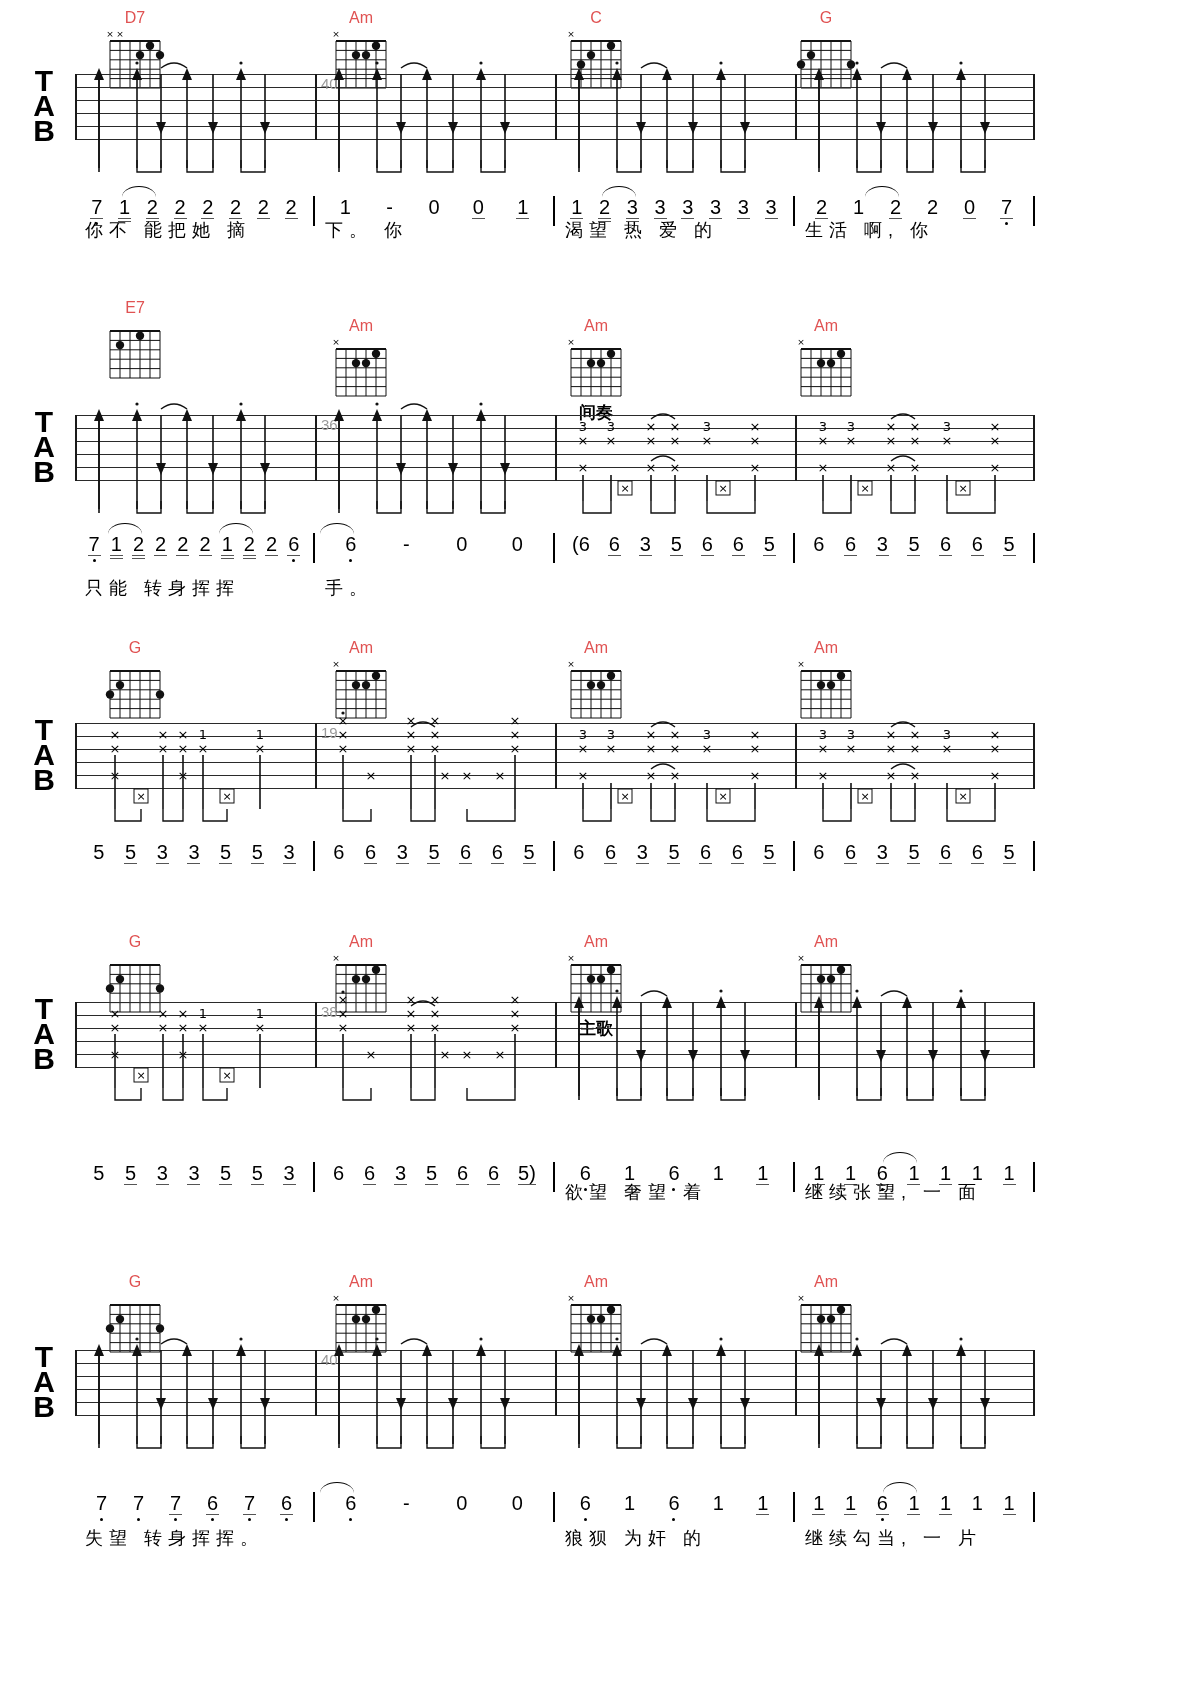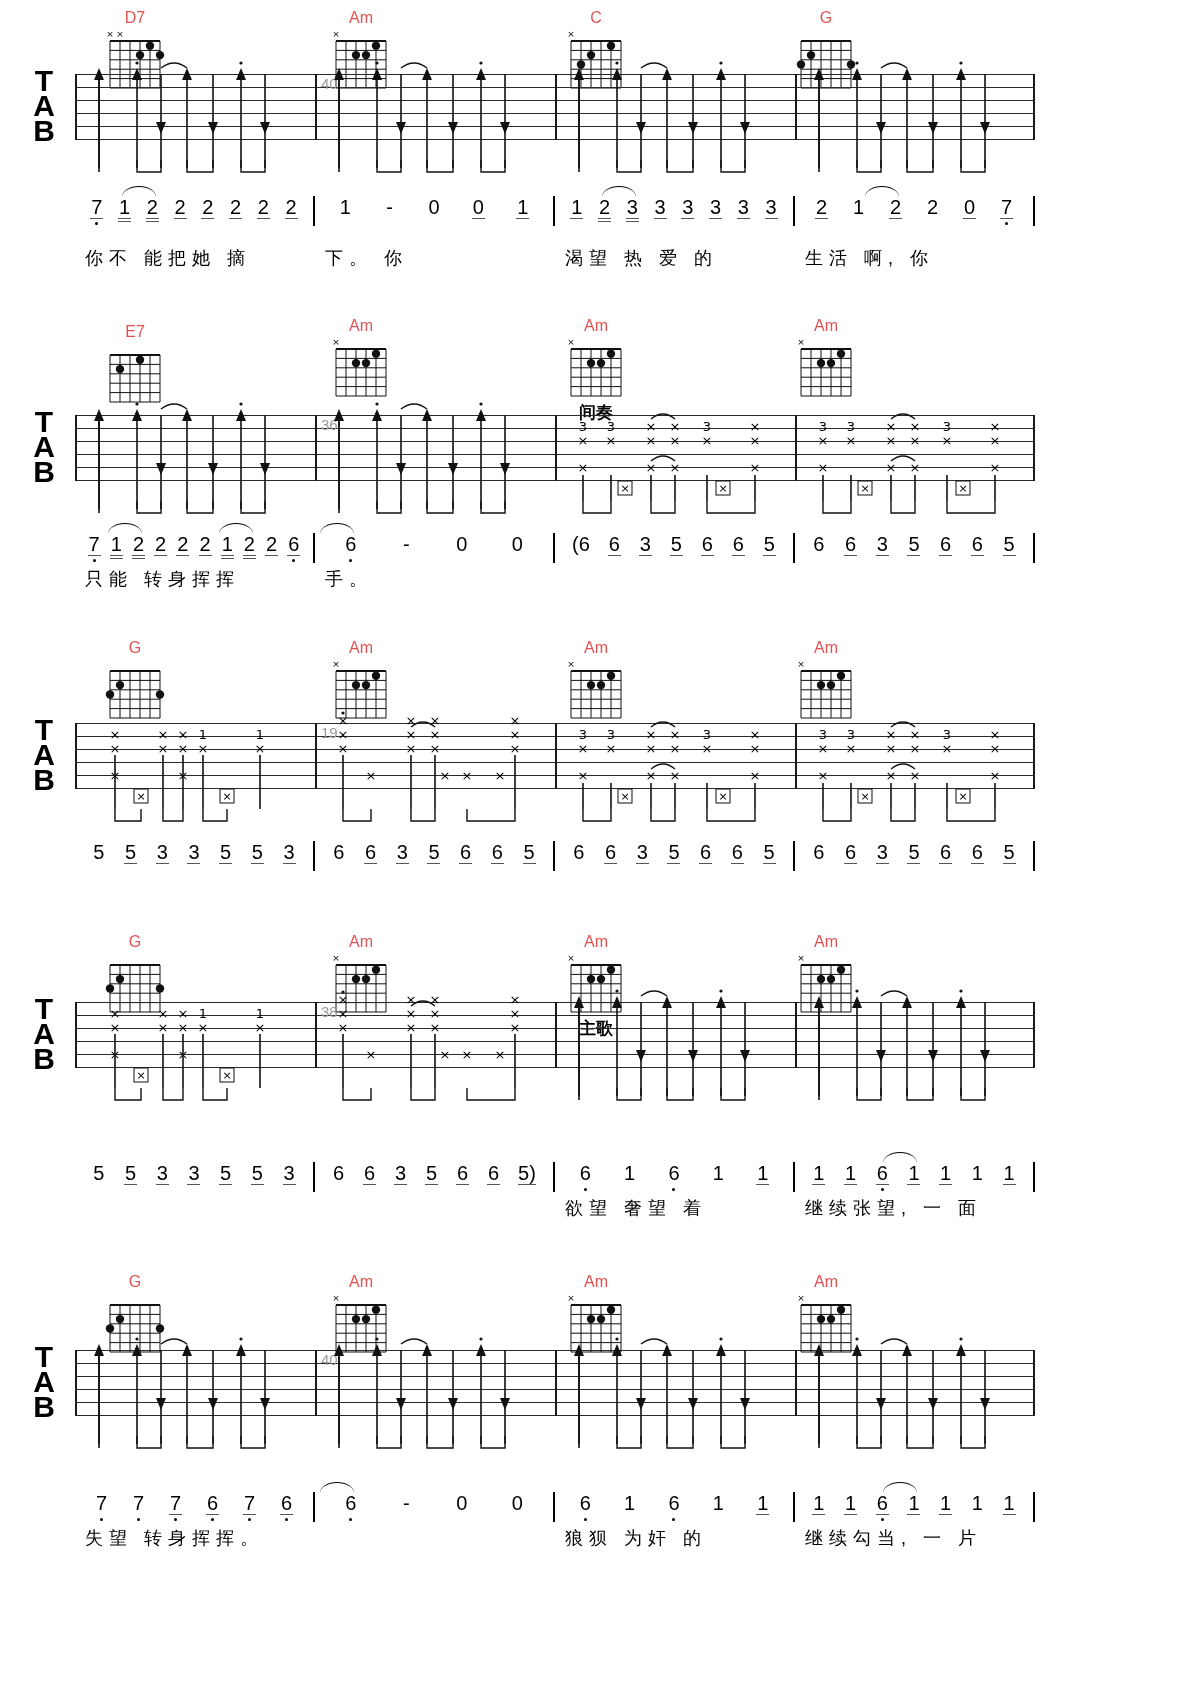--- a/index.html
+++ b/index.html
@@ -265,29 +265,29 @@
         <div class="mel-measure">
           <span class="note u1">2</span>
           <span class="note">1</span>
           <span class="note u1 tie">2</span>
           <span class="note">2</span>
           <span class="note u1">0</span>
           <span class="note u1 lo">7</span>
         </div>
         <div class="mel-bar"></div>
       </div>
-      <div class="lyrics" style="top: 240px;">
+      <div class="lyrics" style="top: 212px;">
         <div class="lyr-measure">你不 能把她 摘</div>
         <div class="lyr-measure">下。  你</div>
         <div class="lyr-measure">渴望 热 爱 的</div>
         <div class="lyr-measure">生活 啊,  你</div>
       </div>
     </div>
     <div class="system" style="top: 288px;">
-      <div class="chord" style="left: 104px; top: 36px;">
+      <div class="chord" style="left: 104px; top: 12px;">
         <div class="cname">E7</div>
         <div><svg width="62" height="62" viewBox="0 0 62 62">
             <line x1="6" y1="14" x2="6" y2="61" stroke="#111" stroke-width="1"></line>
             <line x1="16" y1="14" x2="16" y2="61" stroke="#111" stroke-width="1"></line>
             <line x1="26" y1="14" x2="26" y2="61" stroke="#111" stroke-width="1"></line>
             <line x1="36" y1="14" x2="36" y2="61" stroke="#111" stroke-width="1"></line>
             <line x1="46" y1="14" x2="46" y2="61" stroke="#111" stroke-width="1"></line>
             <line x1="56" y1="14" x2="56" y2="61" stroke="#111" stroke-width="1"></line>
             <line x1="6" y1="14" x2="56" y2="14" stroke="#111" stroke-width="2"></line>
             <line x1="6" y1="23.4" x2="56" y2="23.4" stroke="#111" stroke-width="1"></line>
@@ -533,21 +533,21 @@
           <span class="note">6</span>
           <span class="note u1">6</span>
           <span class="note u1">3</span>
           <span class="note u1">5</span>
           <span class="note u1">6</span>
           <span class="note u1">6</span>
           <span class="note u1">5</span>
         </div>
         <div class="mel-bar"></div>
       </div>
-      <div class="lyrics" style="top: 279px;">
+      <div class="lyrics" style="top: 288px;">
         <div class="lyr-measure">只能 转身挥挥</div>
         <div class="lyr-measure">手。</div>
         <div class="lyr-measure"></div>
         <div class="lyr-measure"></div>
       </div>
     </div>
     <div class="system" style="top: 588px;">
       <div class="chord" style="left: 104px; top: 52px;">
         <div class="cname">G</div>
         <div><svg width="62" height="62" viewBox="0 0 62 62">
@@ -1056,21 +1056,21 @@
           <span class="note u1">1</span>
           <span class="note u1">1</span>
           <span class="note u1 lo">6</span>
           <span class="note u1 tie">1</span>
           <span class="note u1">1</span>
           <span class="note">1</span>
           <span class="note u1">1</span>
         </div>
         <div class="mel-bar"></div>
       </div>
-      <div class="lyrics" style="top: 334px;">
+      <div class="lyrics" style="top: 318px;">
         <div class="lyr-measure"></div>
         <div class="lyr-measure"></div>
         <div class="lyr-measure">欲望  奢望  着</div>
         <div class="lyr-measure">继续张望, 一 面</div>
       </div>
     </div>
     <div class="system" style="top: 1240px;">
       <div class="chord" style="left: 104px; top: 34px;">
         <div class="cname">G</div>
         <div><svg width="62" height="62" viewBox="0 0 62 62">

